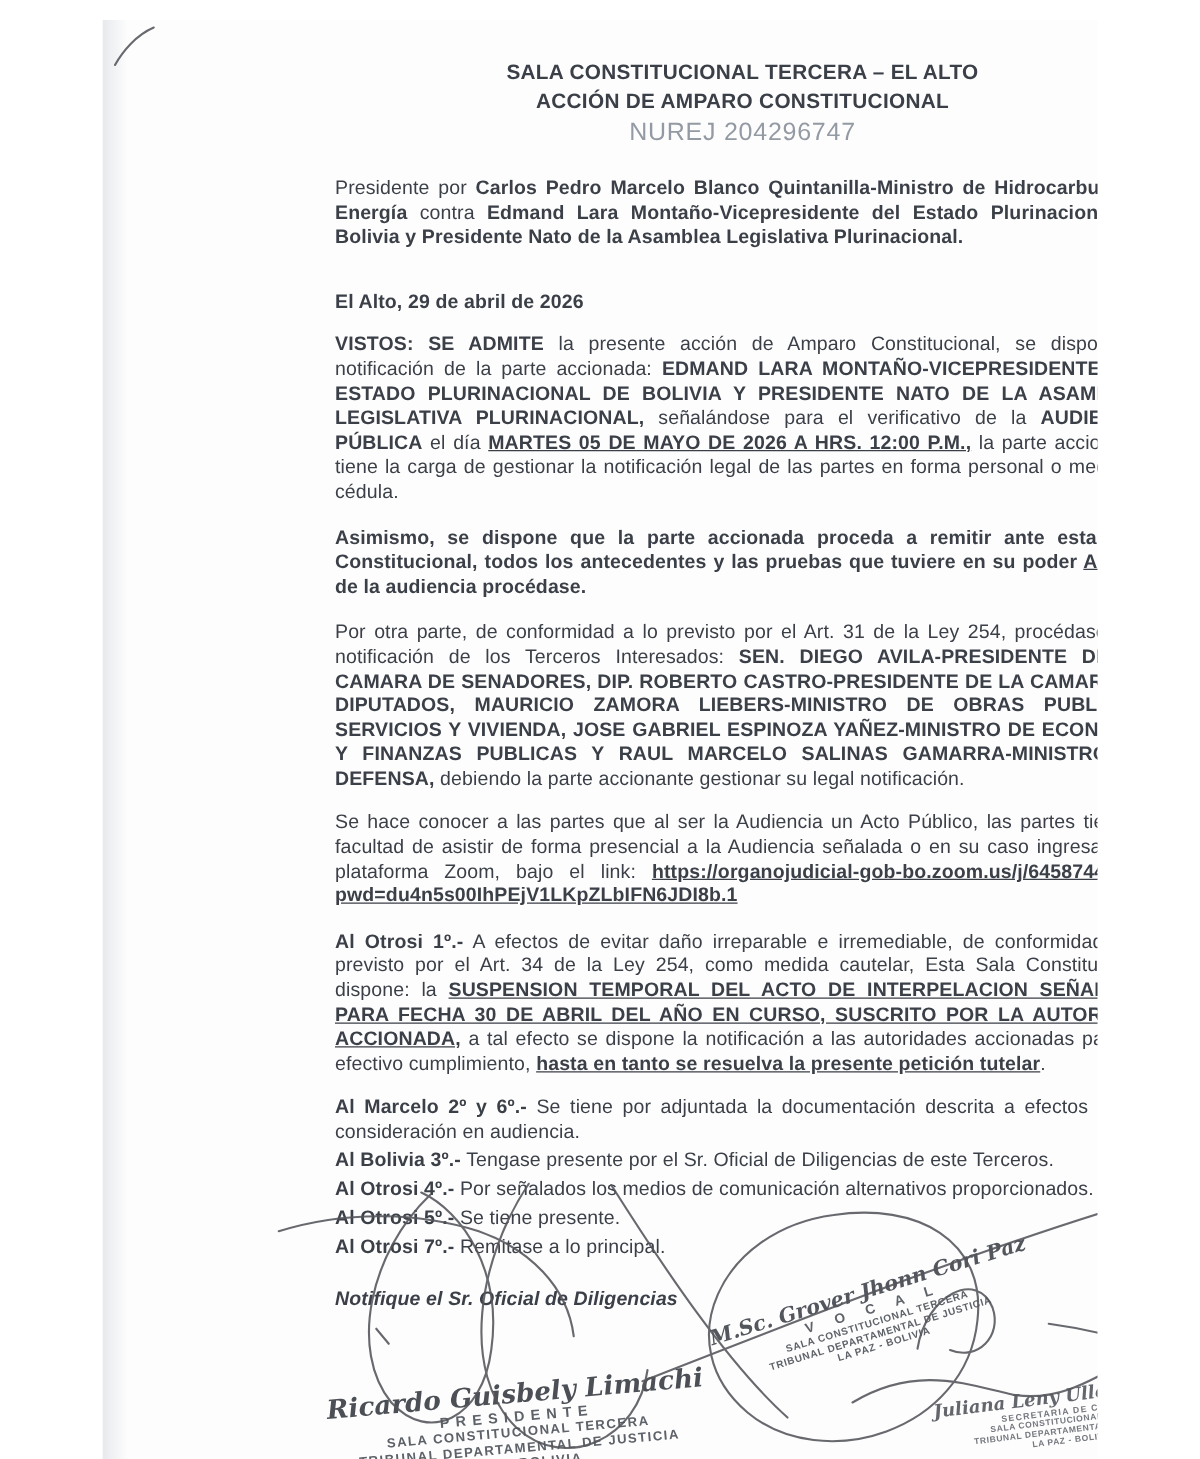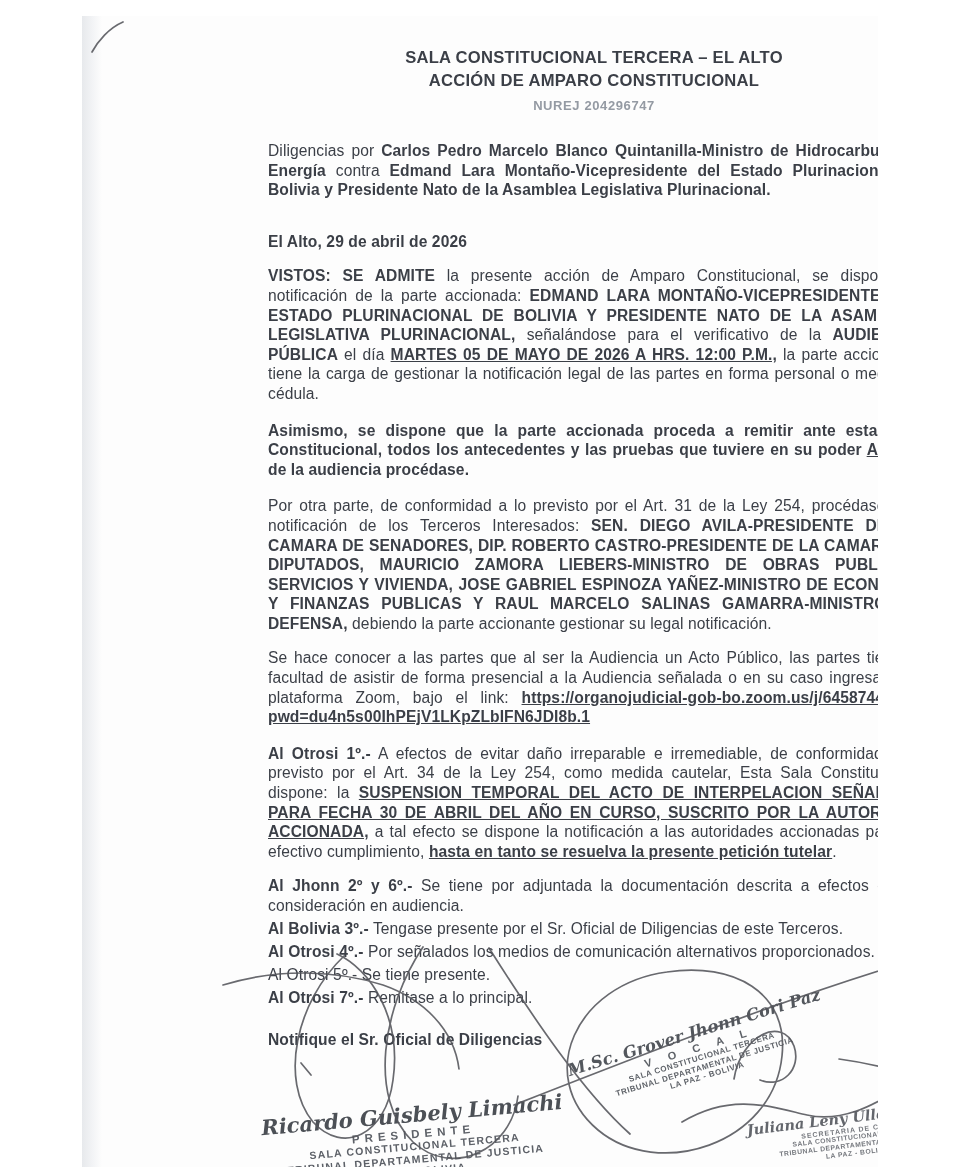--- a/index.html
+++ b/index.html
@@ -12,28 +12,28 @@
     position:absolute;left:0;top:0;width:20px;height:1167px;
     background:linear-gradient(90deg,#e7e9ec 0%,#f3f4f6 55%,rgba(253,253,253,0) 100%);
     pointer-events:none;
   }
   .doc{
     position:absolute;left:186px;top:30px;width:652px;
     font-size:15.6px;line-height:19.6px;letter-spacing:0.1px;
   }
   .t-center{text-align:center;}
   .title-line{font-weight:bold;font-size:16.6px;line-height:23px;letter-spacing:0.25px;}
-  .nurej{font-weight:bold;font-size:13px;line-height:22px;color:#949aa3;letter-spacing:0.6px;margin-top:3px;}
+  .nurej{font-weight:normal;font-size:20px;line-height:22px;color:#949aa3;letter-spacing:0.6px;margin-top:3px;}
   p{margin:0;text-align:justify;}
   .mt-intro{margin-top:24px;}
   .mt-date{margin-top:32px;font-weight:bold;}
   .mt-par{margin-top:15px;}
   .mt-par-lg{margin-top:17px;}
   .otrosi-line{margin-top:2px;line-height:21px;}
-  .notify{margin-top:22px;font-weight:bold;}
+  .notify{margin-top:22px;font-weight:bold;font-style:italic;}
   .p-zoom{overflow-wrap:anywhere;}
   
   .stamp{position:absolute;text-align:center;pointer-events:none;}
   .stamp-name{font-family:"DejaVu Serif","Liberation Serif",serif;font-style:italic;font-weight:bold;}
   .stamp-president{left:172px;top:1086px;width:320px;transform:rotate(-5deg);color:#5d6168;}
   .stamp-president .stamp-name{font-size:21px;color:#4c5056;}
   .stamp-president .stamp-role{font-size:11.5px;letter-spacing:5px;font-weight:bold;margin-top:1px;}
   .stamp-president .stamp-org{font-size:10.5px;letter-spacing:1.2px;line-height:12.5px;font-weight:bold;}
   .stamp-vocal{left:478px;top:1006px;width:280px;transform:rotate(-17deg);color:#5f6369;}
   .stamp-vocal .stamp-name{font-size:16.5px;color:#53575d;}
@@ -49,38 +49,38 @@
 <body>
 
 <div class="page">
   <div class="scan-edge-left"></div>
 
   <div class="doc">
     <div class="t-center title-line">SALA CONSTITUCIONAL TERCERA – EL ALTO</div>
     <div class="t-center title-line">ACCIÓN DE AMPARO CONSTITUCIONAL</div>
     <div class="t-center nurej">NUREJ 204296747</div>
 
-    <p class="mt-intro"><span>Diligencias por </span><span style="font-weight: bold;">Carlos Pedro Marcelo Blanco Quintanilla-Ministro de Hidrocarburos y Energía</span><span> contra </span><span style="font-weight: bold;">Edmand Lara Montaño-Vicepresidente del Estado Plurinacional de Bolivia y Presidente Nato de la Asamblea Legislativa Plurinacional.</span></p>
+    <p class="mt-intro"><span>Presidente por </span><span style="font-weight: bold;">Carlos Pedro Marcelo Blanco Quintanilla-Ministro de Hidrocarburos y Energía</span><span> contra </span><span style="font-weight: bold;">Edmand Lara Montaño-Vicepresidente del Estado Plurinacional de Bolivia y Presidente Nato de la Asamblea Legislativa Plurinacional.</span></p>
 
     <p class="mt-date">El Alto, 29 de abril de 2026</p>
 
     <p class="mt-par"><span style="font-weight: bold;">VISTOS: SE ADMITE</span><span> la presente acción de Amparo Constitucional, se dispone la notificación de la parte accionada: </span><span style="font-weight: bold;">EDMAND LARA MONTAÑO-VICEPRESIDENTE DEL ESTADO PLURINACIONAL DE BOLIVIA Y PRESIDENTE NATO DE LA ASAMBLEA LEGISLATIVA PLURINACIONAL,</span><span> señalándose para el verificativo de la </span><span style="font-weight: bold;">AUDIENCIA PÚBLICA</span><span> el día </span><span style="font-weight: bold; text-decoration: underline;">MARTES 05 DE MAYO DE 2026 A HRS. 12:00 P.M.,</span><span> la parte accionante tiene la carga de gestionar la notificación legal de las partes en forma personal o mediante cédula.</span></p>
 
     <p class="mt-par-lg"><span style="font-weight: bold;">Asimismo, se dispone que la parte accionada proceda a remitir ante esta Sala Constitucional, todos los antecedentes y las pruebas que tuviere en su poder </span><span style="font-weight: bold; text-decoration: underline;">ANTES</span><span style="font-weight: bold;"> de la audiencia procédase.</span></p>
 
     <p class="mt-par-lg"><span>Por otra parte, de conformidad a lo previsto por el Art. 31 de la Ley 254, procédase a la notificación de los Terceros Interesados: </span><span style="font-weight: bold;">SEN. DIEGO AVILA-PRESIDENTE DE LA CAMARA DE SENADORES, DIP. ROBERTO CASTRO-PRESIDENTE DE LA CAMARA DE DIPUTADOS, MAURICIO ZAMORA LIEBERS-MINISTRO DE OBRAS PUBLICAS, SERVICIOS Y VIVIENDA, JOSE GABRIEL ESPINOZA YAÑEZ-MINISTRO DE ECONOMIA Y FINANZAS PUBLICAS Y RAUL MARCELO SALINAS GAMARRA-MINISTRO DE DEFENSA,</span><span> debiendo la parte accionante gestionar su legal notificación.</span></p>
 
     <p class="mt-par p-zoom"><span>Se hace conocer a las partes que al ser la Audiencia un Acto Público, las partes tiene la facultad de asistir de forma presencial a la Audiencia señalada o en su caso ingresar a la plataforma Zoom, bajo el link: </span><span style="font-weight: bold; text-decoration: underline;">https://organojudicial-gob-bo.zoom.us/j/6458744153?pwd=du4n5s00IhPEjV1LKpZLbIFN6JDI8b.1</span></p>
 
     <p class="mt-par-lg"><span style="font-weight: bold;">Al Otrosi 1º.-</span><span> A efectos de evitar daño irreparable e irremediable, de conformidad a lo previsto por el Art. 34 de la Ley 254, como medida cautelar, Esta Sala Constitucional dispone: la </span><span style="font-weight: bold; text-decoration: underline;">SUSPENSION TEMPORAL DEL ACTO DE INTERPELACION SEÑALADO PARA FECHA 30 DE ABRIL DEL AÑO EN CURSO, SUSCRITO POR LA AUTORIDAD ACCIONADA,</span><span> a tal efecto se dispone la notificación a las autoridades accionadas para su efectivo cumplimiento, </span><span style="font-weight: bold; text-decoration: underline;">hasta en tanto se resuelva la presente petición tutelar</span><span>.</span></p>
 
-    <p class="mt-par"><span style="font-weight: bold;">Al Jhonn 2º y 6º.-</span><span> Se tiene por adjuntada la documentación descrita a efectos de su consideración en audiencia.</span></p>
+    <p class="mt-par"><span style="font-weight: bold;">Al Marcelo 2º y 6º.-</span><span> Se tiene por adjuntada la documentación descrita a efectos de su consideración en audiencia.</span></p>
     <p class="otrosi-line"><span style="font-weight: bold;">Al Bolivia 3º.-</span><span> Tengase presente por el Sr. Oficial de Diligencias de este Terceros.</span></p>
     <p class="otrosi-line"><span style="font-weight: bold;">Al Otrosi 4º.-</span><span> Por señalados los medios de comunicación alternativos proporcionados.</span></p>
-    <p class="otrosi-line"><span style="font-weight: normal;">Al Otrosi 5º.-</span><span> Se tiene presente.</span></p>
+    <p class="otrosi-line"><span style="font-weight: bold;">Al Otrosi 5º.-</span><span> Se tiene presente.</span></p>
     <p class="otrosi-line"><span style="font-weight: bold;">Al Otrosi 7º.-</span><span> Remitase a lo principal.</span></p>
 
     <p class="notify">Notifique el Sr. Oficial de Diligencias</p>
   </div>
 
   <div class="stamp stamp-president">
     <div class="stamp-name">Ricardo Guisbely Limachi</div>
     <div class="stamp-role">PRESIDENTE</div>
     <div class="stamp-org">SALA CONSTITUCIONAL TERCERA</div>
     <div class="stamp-org">TRIBUNAL DEPARTAMENTAL DE JUSTICIA</div>

